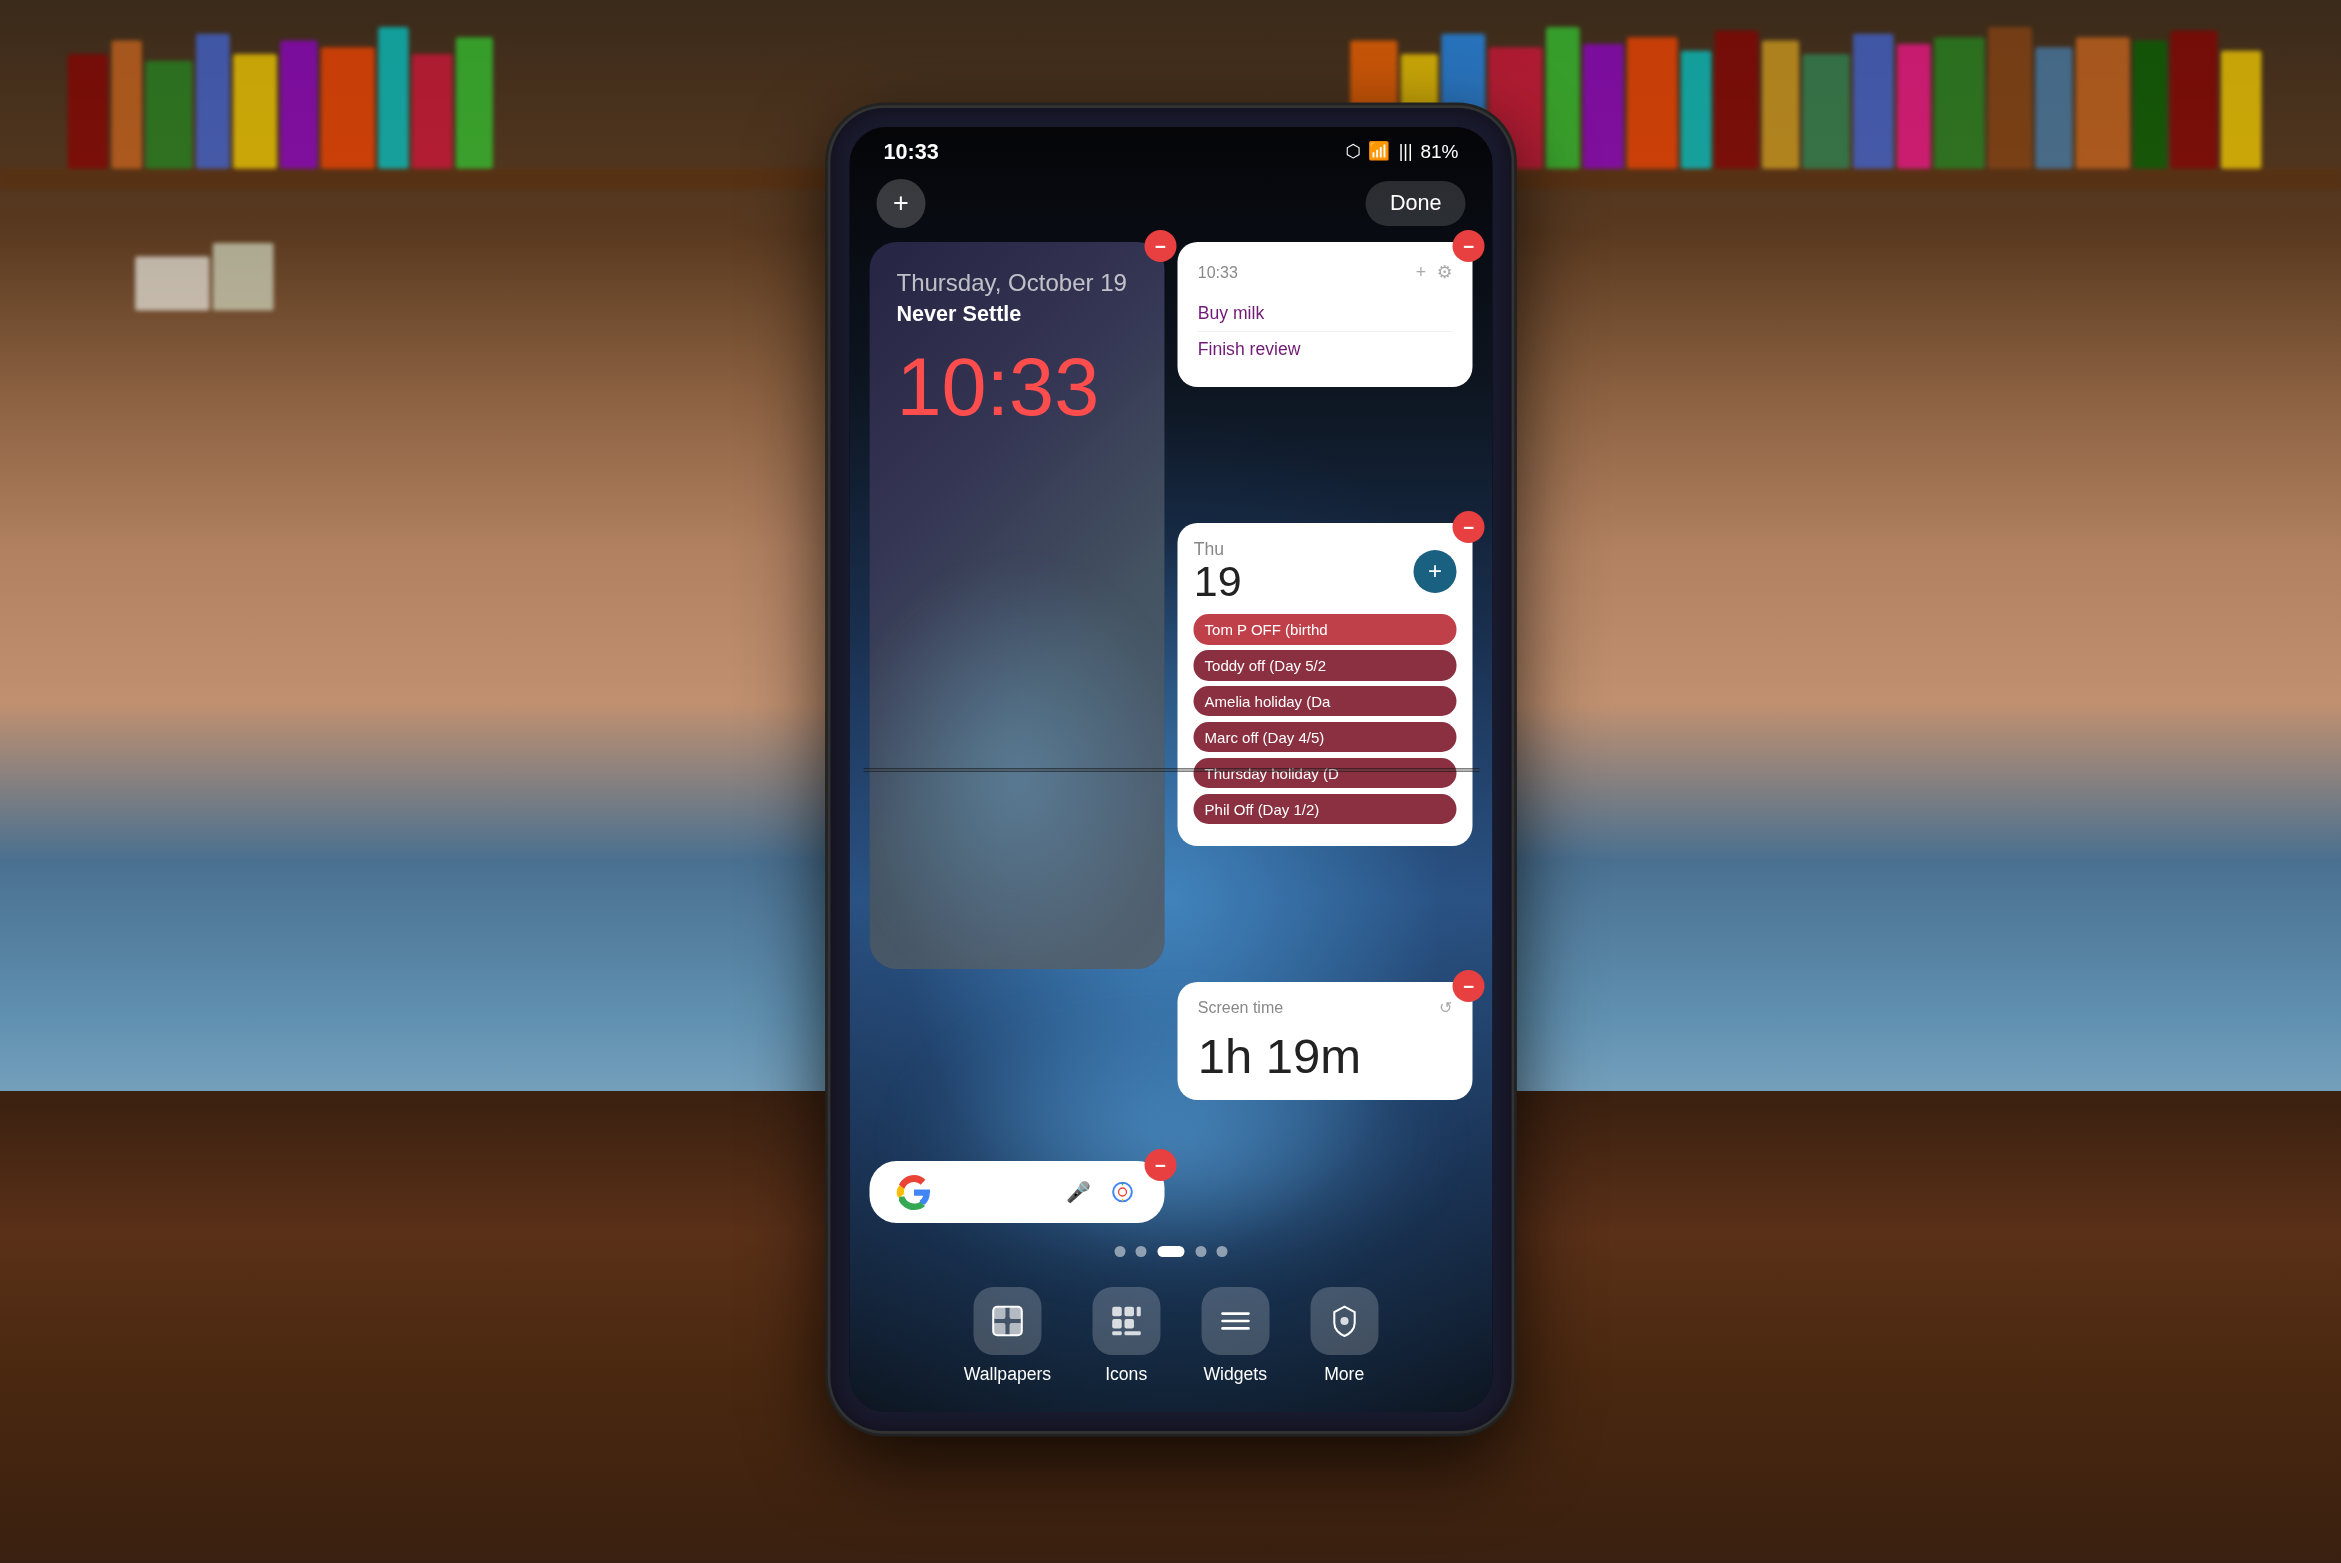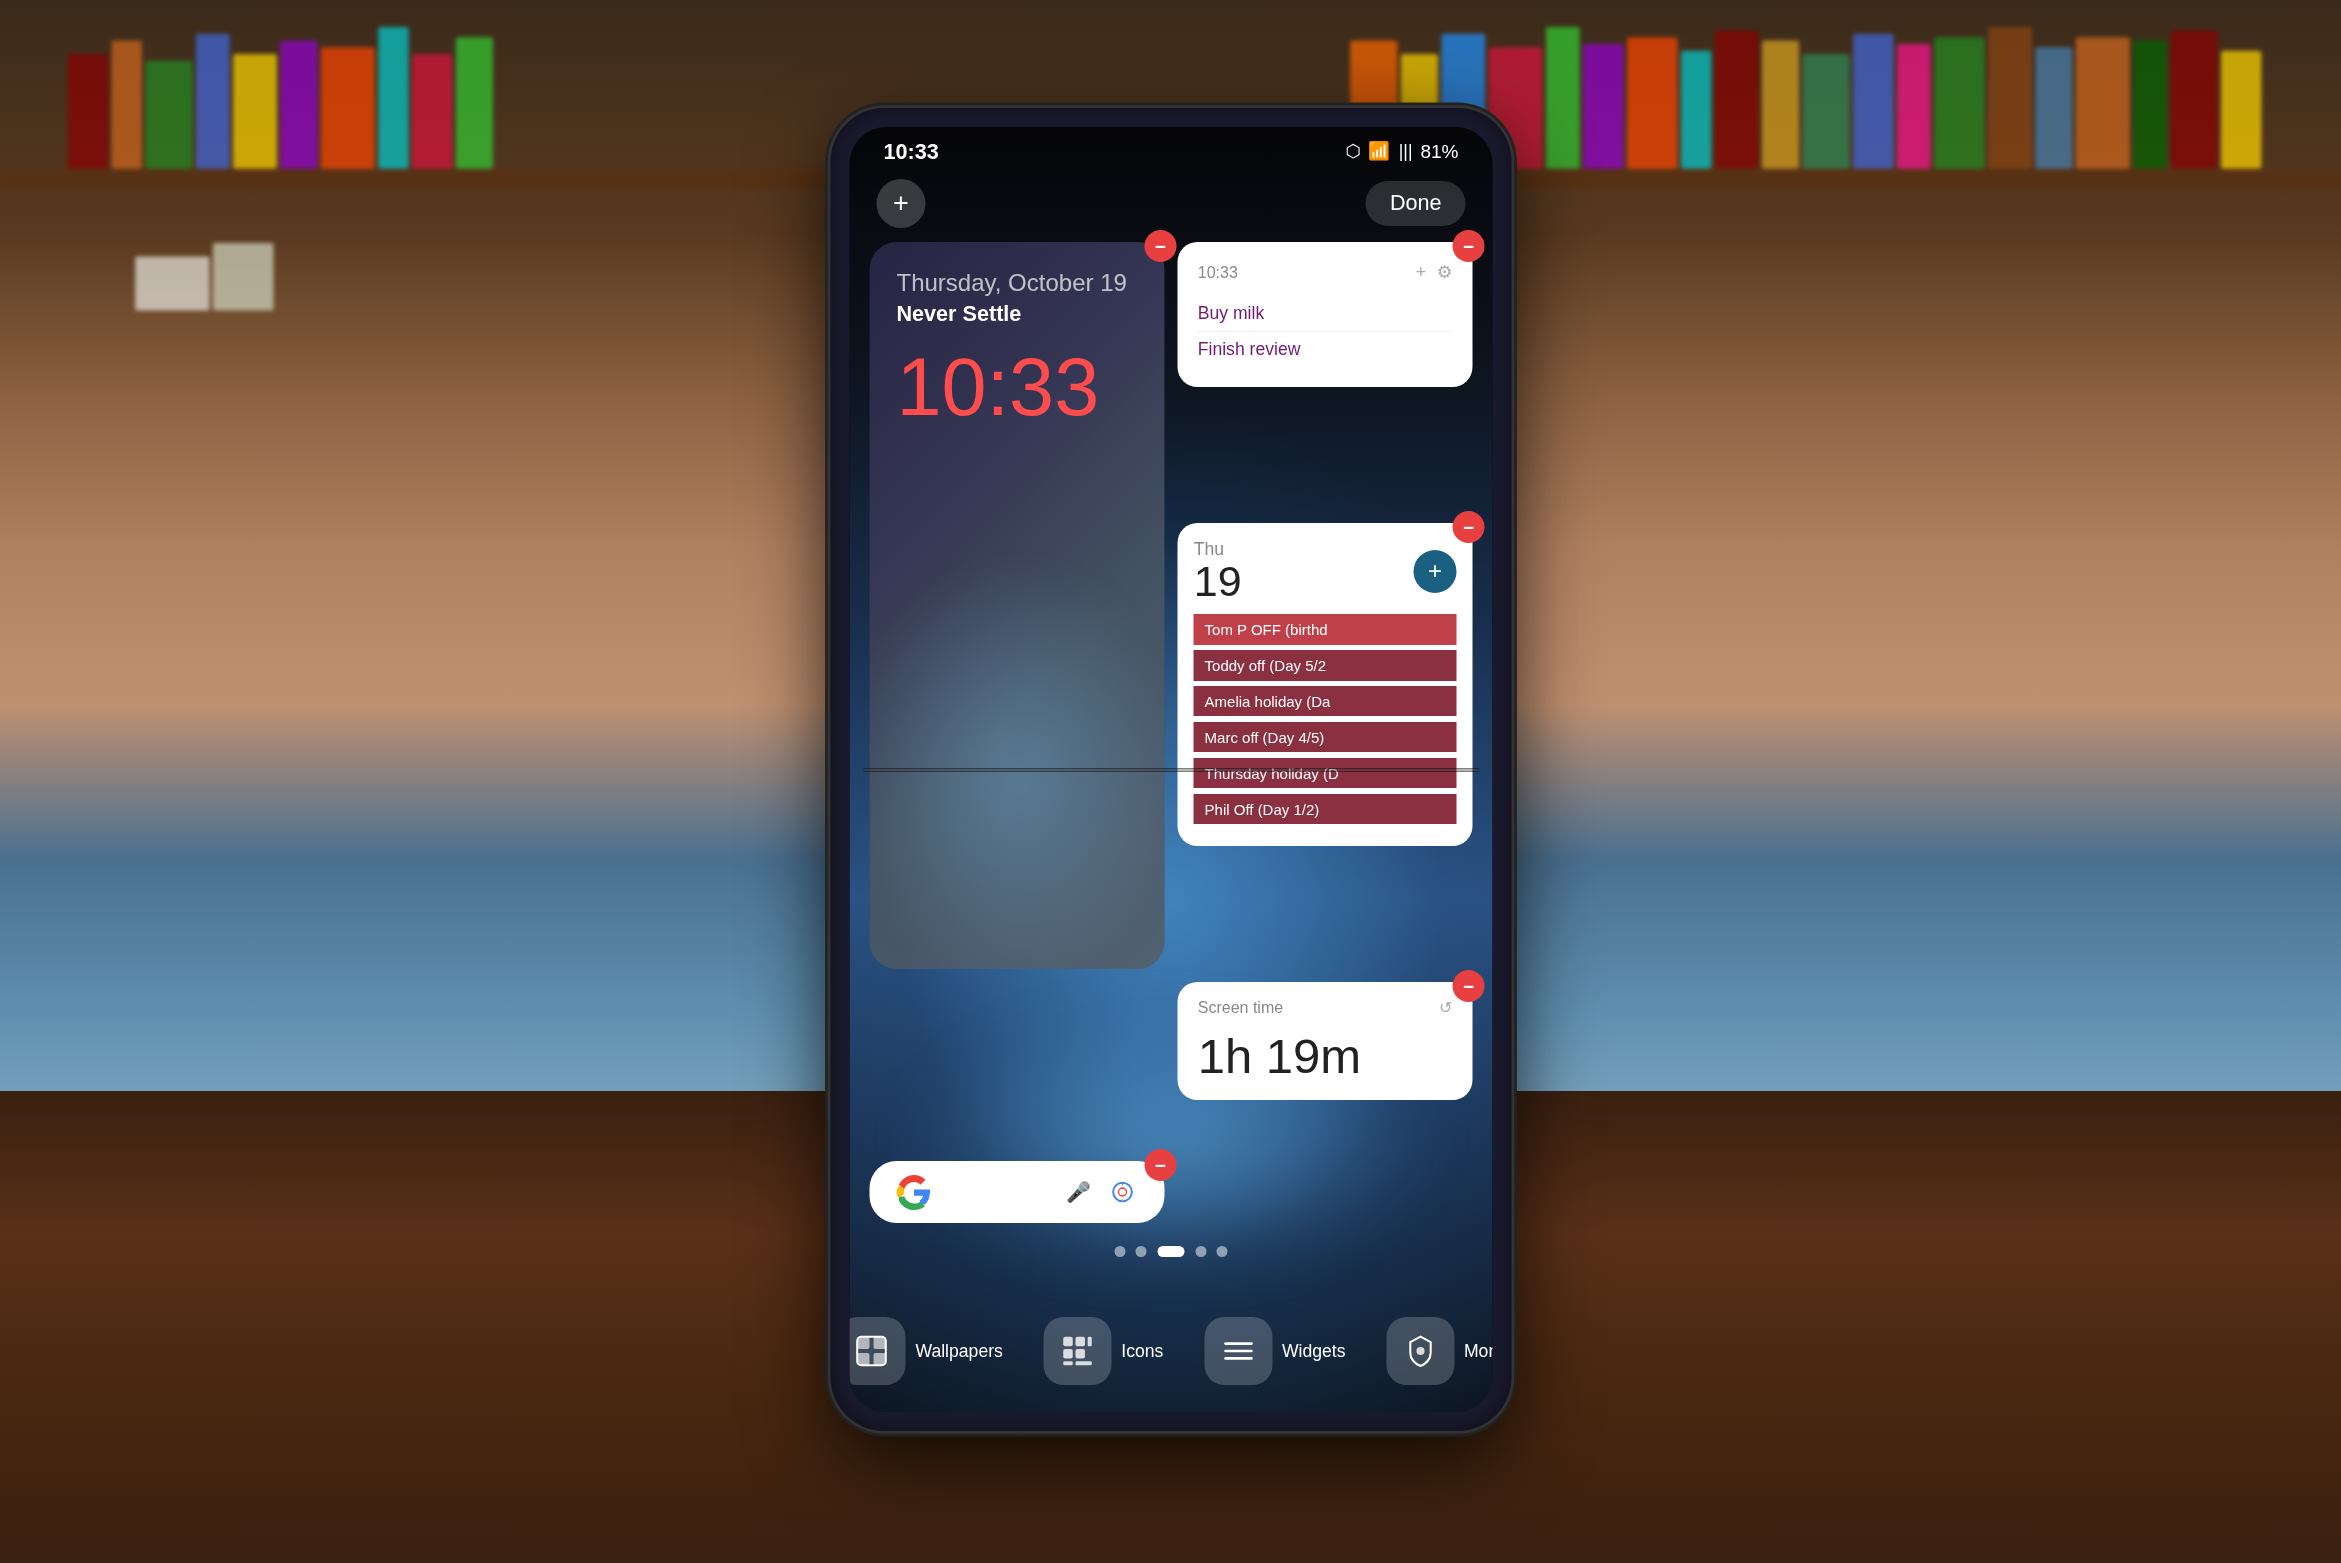--- a/index.html
+++ b/index.html
@@ -325,21 +325,21 @@
       background: #1a6080;
       border-radius: 50%;
       display: flex;
       align-items: center;
       justify-content: center;
       color: white;
       font-size: 24px;
     }
 
     .cal-event {
-      border-radius: 0;
+      border-radius: 15px;
       padding: 6.8px 10.8px;
       font-size: 15px;
       color: white;
       margin-bottom: 5.4px;
       white-space: nowrap;
       overflow: hidden;
       text-overflow: ellipsis;
     }
 
     .cal-event.red { background: #c0404a; }
@@ -409,21 +409,21 @@
       right: 0;
       display: flex;
       justify-content: center;
       gap: 41px;
       align-items: flex-end;
       z-index: 100;
     }
 
     .dock-item {
       display: flex;
-      flex-direction: row;
+      flex-direction: column;
       align-items: center;
       gap: 9.5px;
       cursor: pointer;
     }
 
     .dock-icon {
       width: 68px;
       height: 68px;
       background: rgba(255,255,255,0.2);
       border-radius: 20px;

